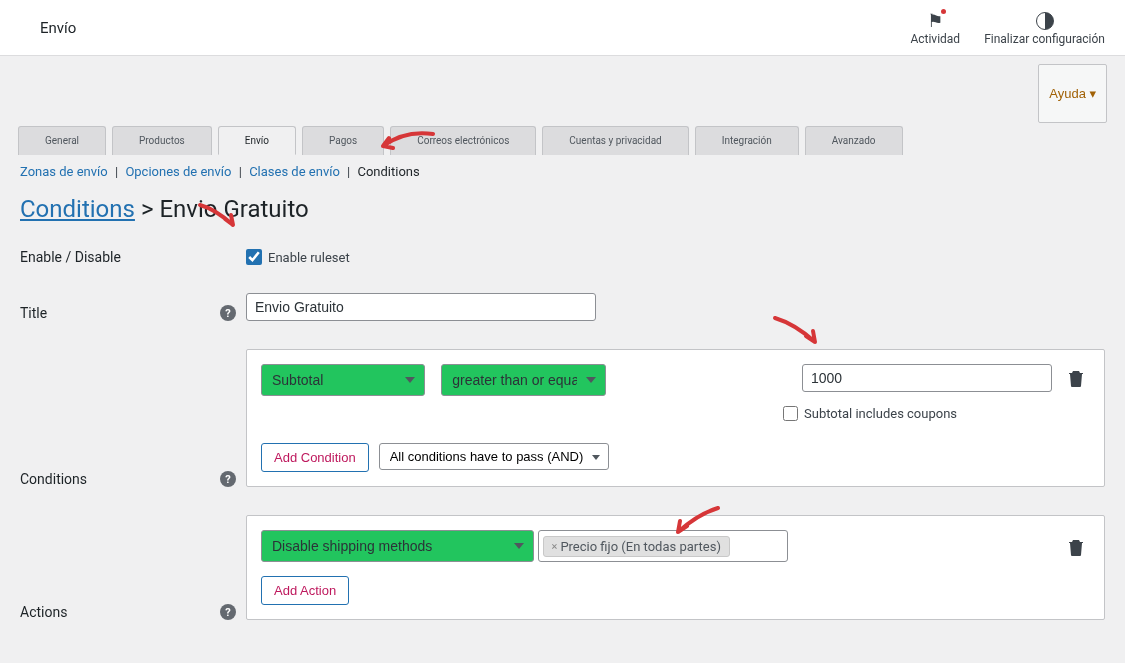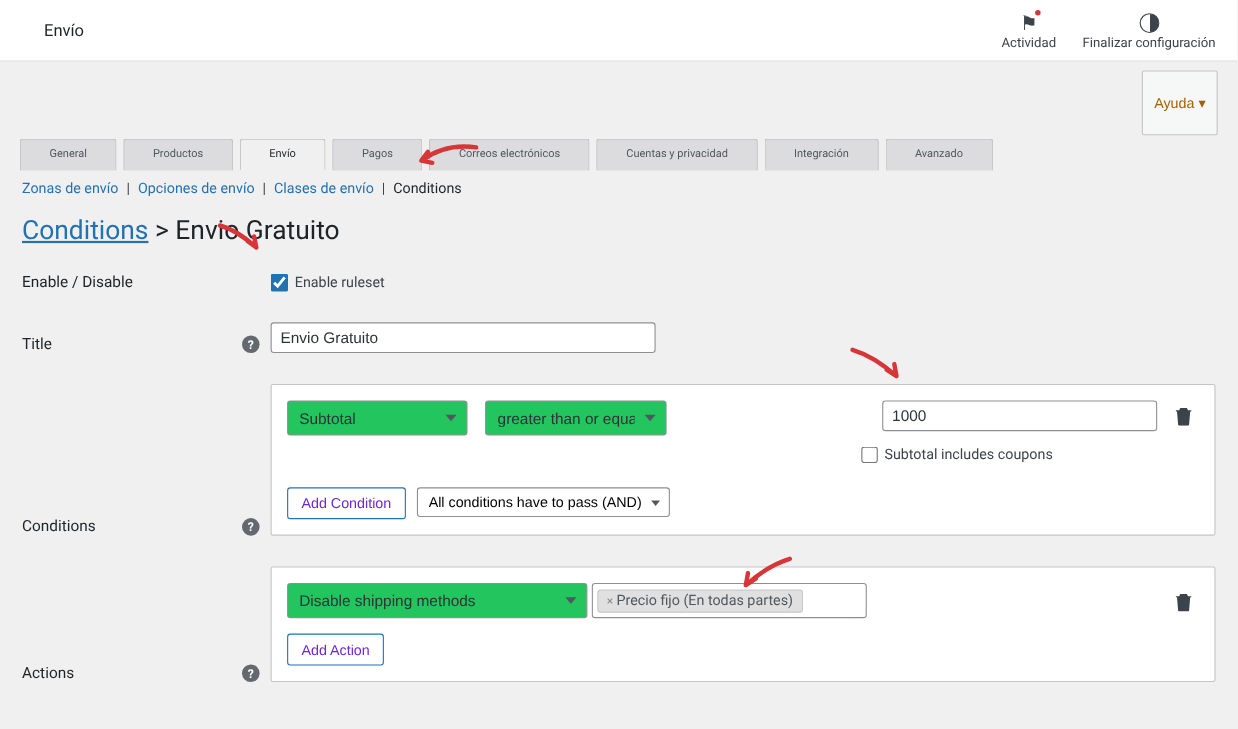--- a/index.html
+++ b/index.html
@@ -49,21 +49,21 @@
     .select-box select, .select-display { width: 100%; border: 1px solid #8c8f94; border-radius: 3px; padding: 6px 28px 6px 10px; font-size: 14px; color: #2c3338; background: #22c55e; appearance: none; cursor: pointer; height: 32px; }
     .select-box::after { content: ''; position: absolute; right: 10px; top: 13px; border-left: 5px solid transparent; border-right: 5px solid transparent; border-top: 6px solid #50575e; pointer-events: none; }
     .value-input { width: 250px; }
     .trash-btn { width: 22px; cursor: pointer; padding-top: 5px; color: #3c434a; }
     .trash-icon svg { width: 16px; height: 18px; fill: #3c434a; }
     
     .subtotal-coupons { display: flex; align-items: center; gap: 6px; margin-left: auto; width: 269px; font-size: 13px; margin-top: -4px; margin-bottom: 8px; }
     .subtotal-coupons input { width: 15px; height: 15px; cursor: pointer; }
     
     .panel-bottom { display: flex; gap: 10px; margin-top: 14px; }
-    .btn { border: 1px solid #2271b1; background: #fff; color: #6d28d9; padding: 6px 12px; font-size: 13px; border-radius: 3px; cursor: pointer; }
+    .btn { border: 1px solid #2271b1; background: #fff; color: #be185d; padding: 6px 12px; font-size: 13px; border-radius: 3px; cursor: pointer; }
     .logic-select { border: 1px solid #8c8f94; background: #fff; padding: 5px 24px 5px 10px; font-size: 13px; border-radius: 3px; position: relative; cursor: pointer; appearance: none; }
     .logic-wrap { position: relative; display: inline-block; }
     .logic-wrap::after { content: ''; position: absolute; right: 9px; top: 12px; border-left: 4px solid transparent; border-right: 4px solid transparent; border-top: 5px solid #50575e; pointer-events: none; }
     
     .pro-note { margin: 16px 0 0; font-size: 14px; color: #3c434a; }
     .pro-note a { color: #2271b1; text-decoration: underline; }
     
     .action-row { display: flex; gap: 4px; align-items: center; }
     .action-select-wrap { width: 250px; position: relative; }
     .action-select-wrap::after { content: ''; position: absolute; right: 10px; top: 13px; border-left: 5px solid transparent; border-right: 5px solid transparent; border-top: 6px solid #50575e; pointer-events: none; }

